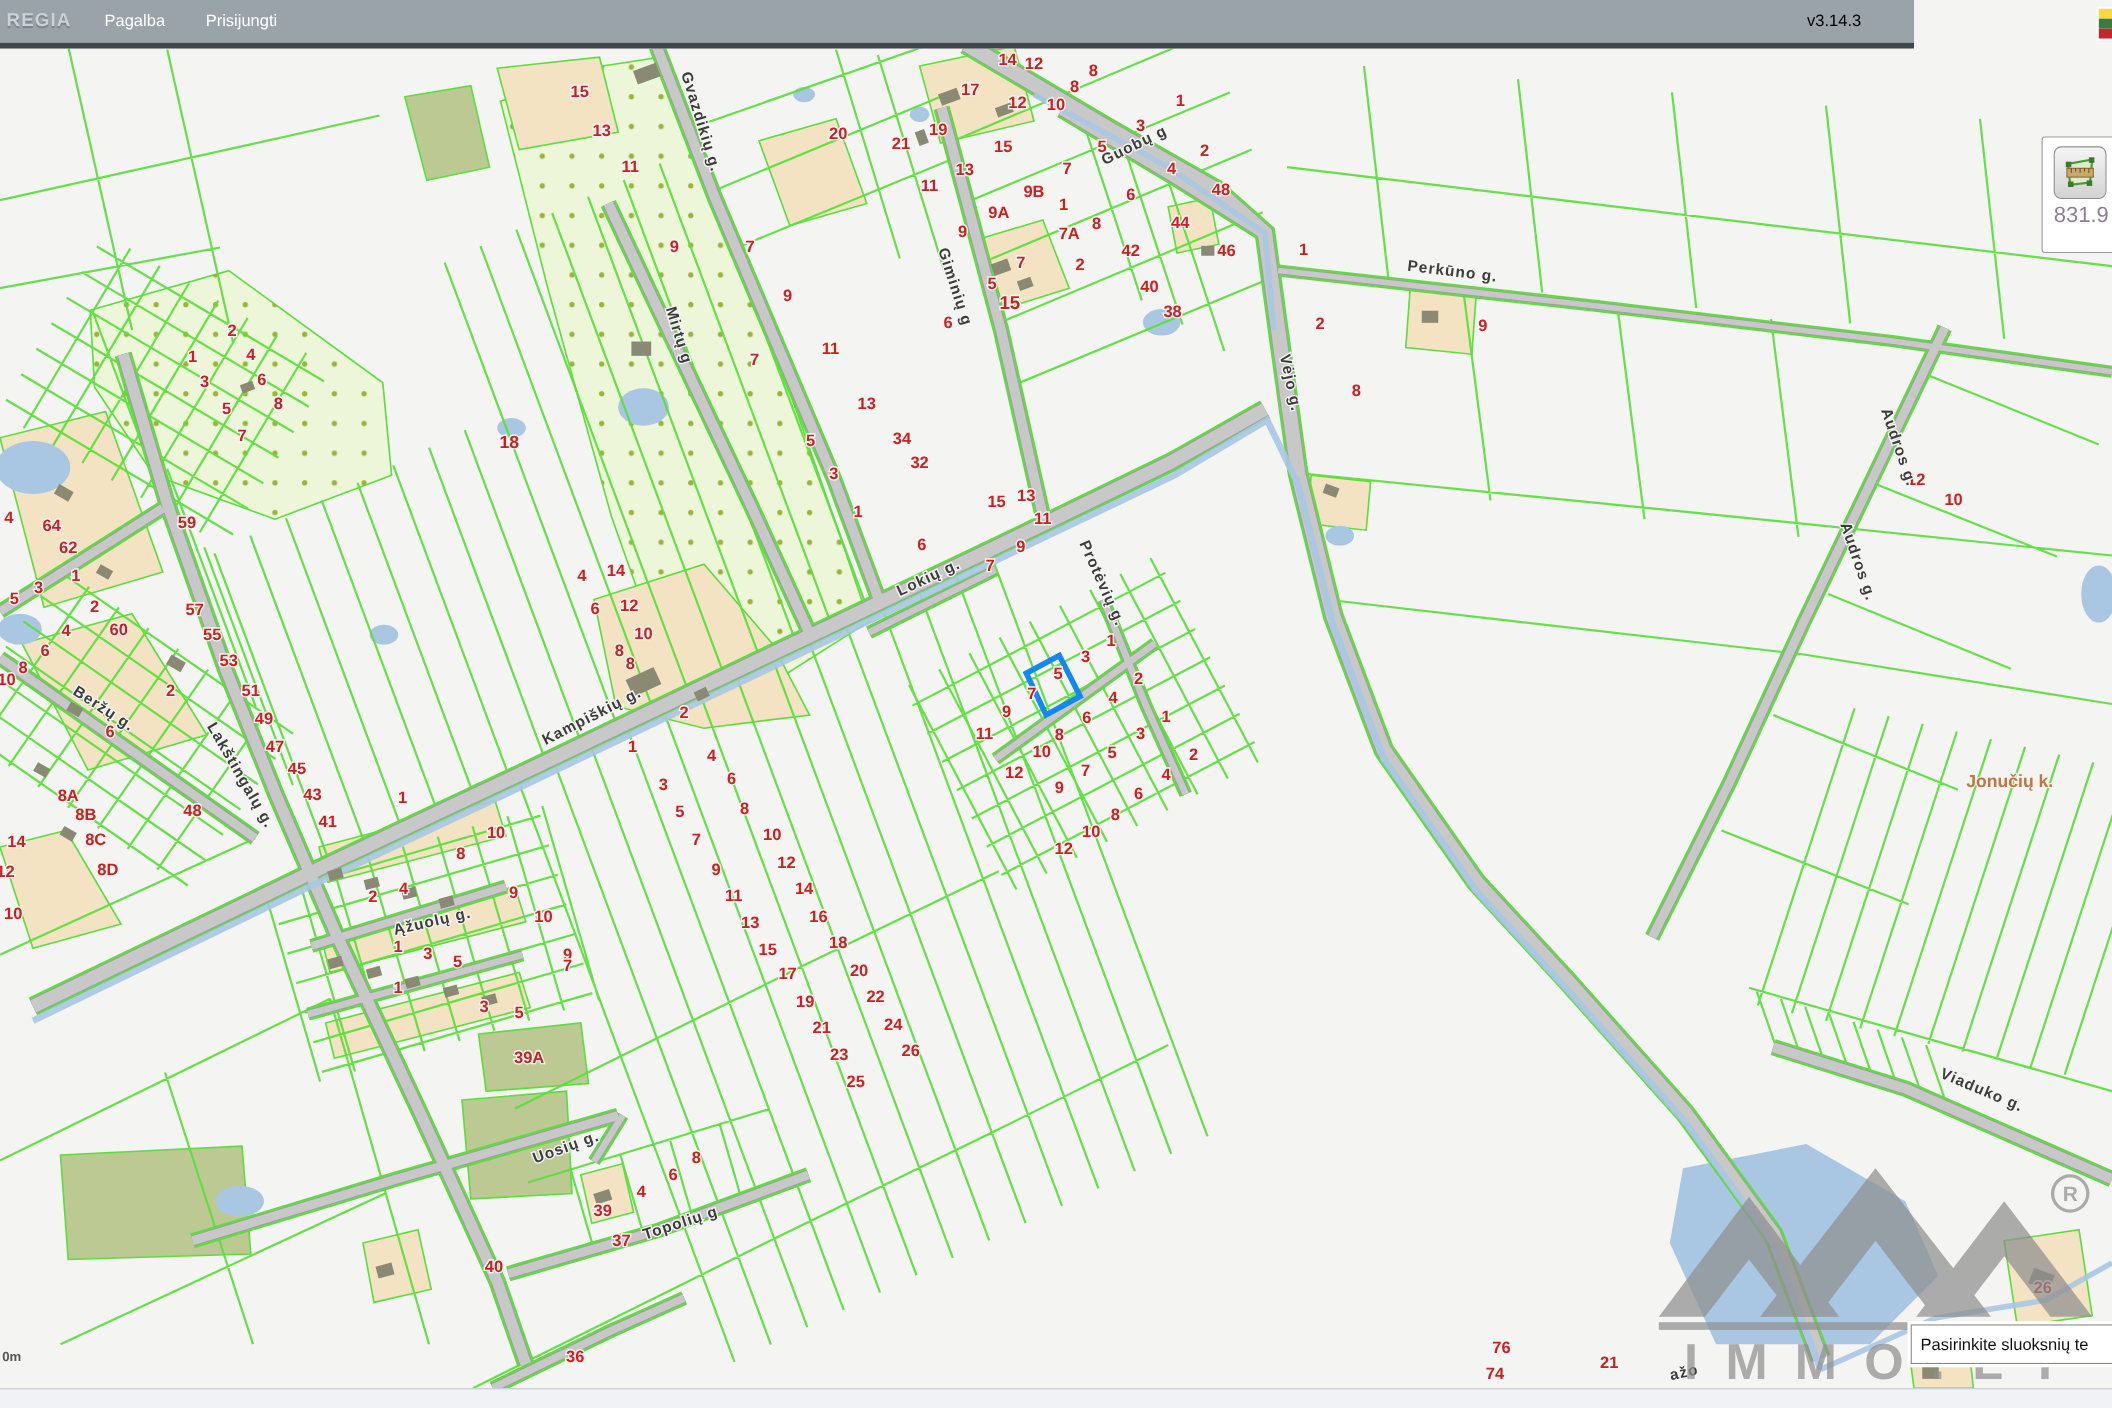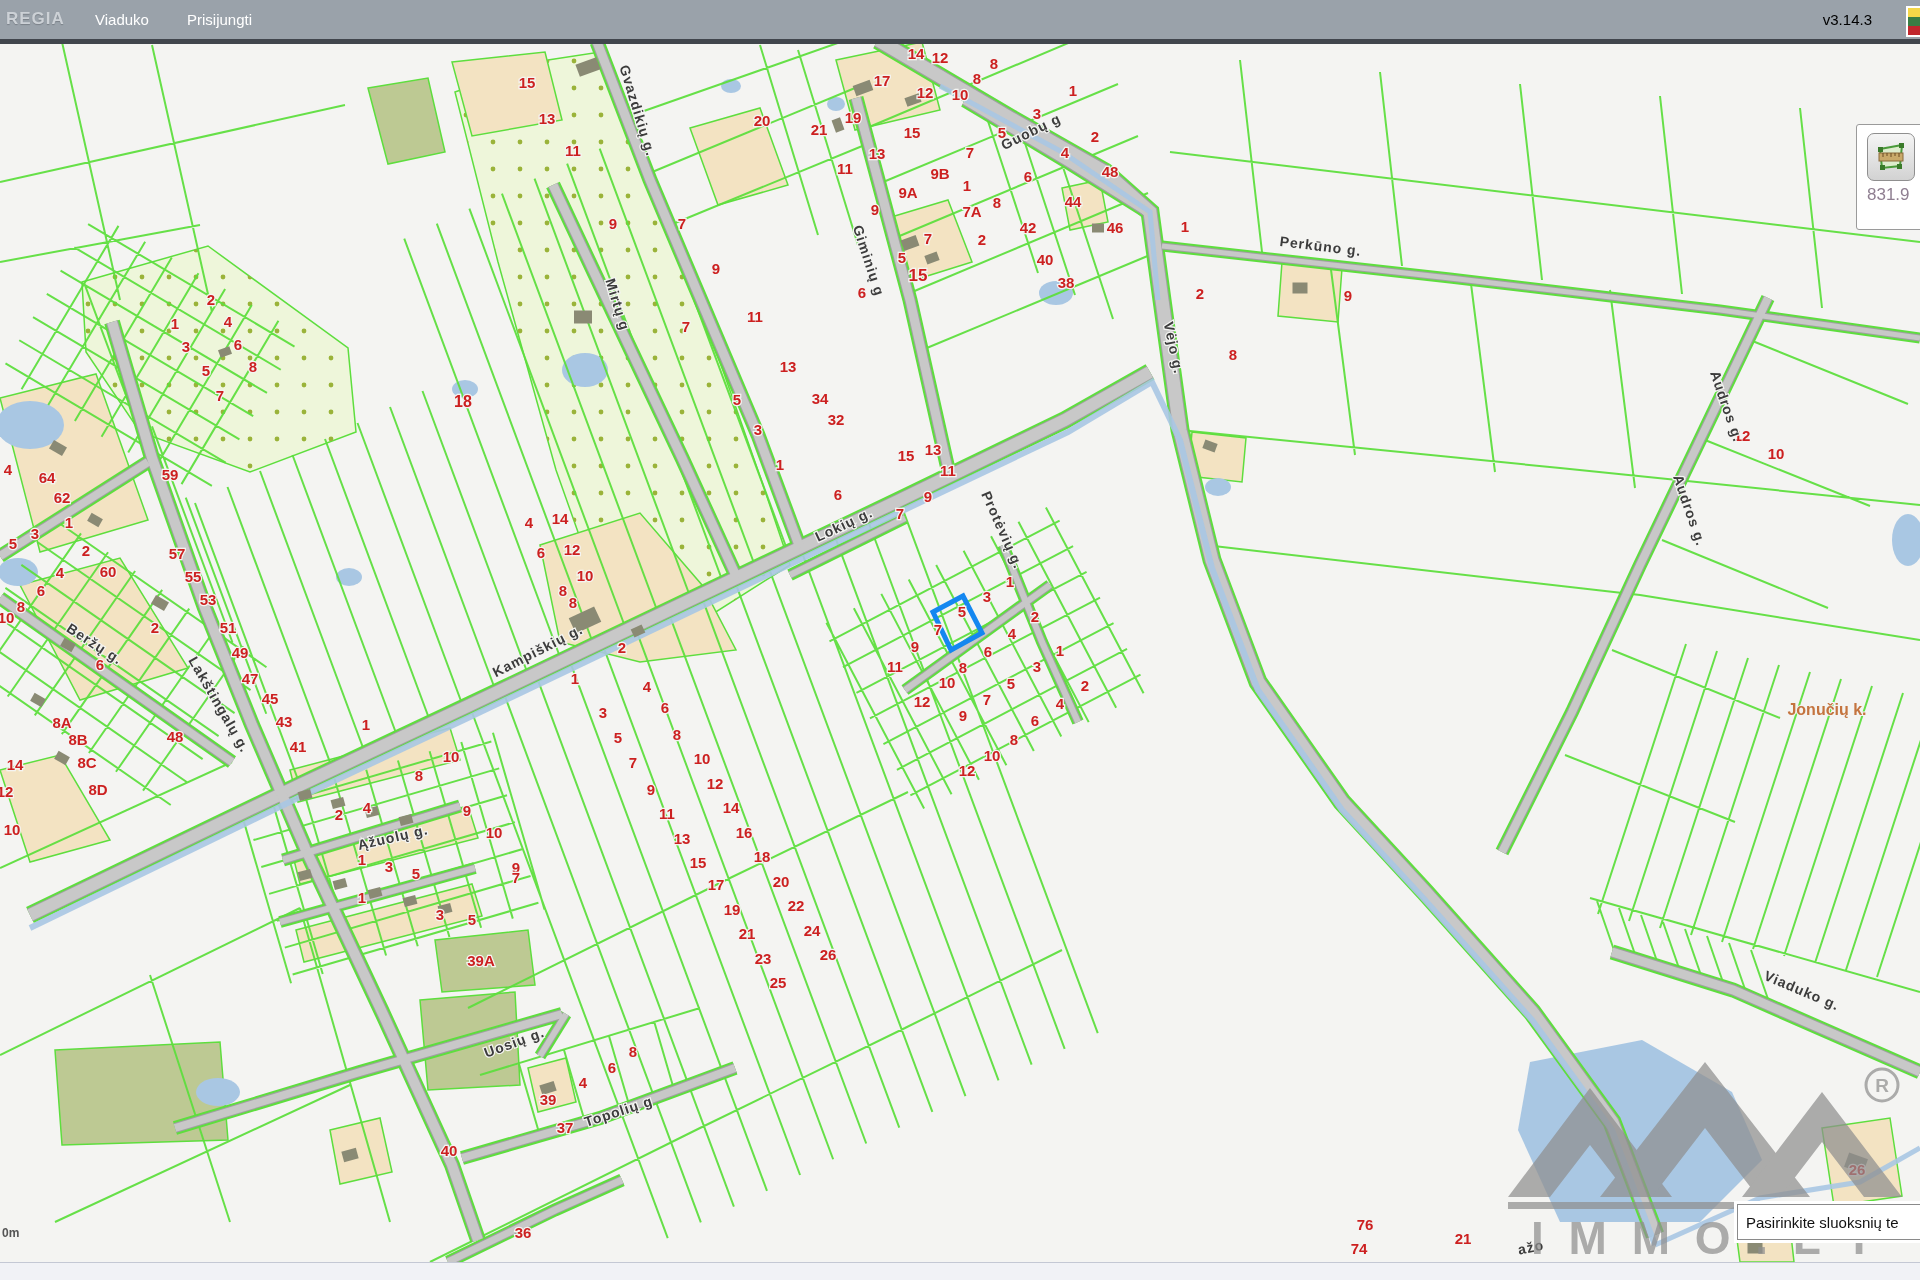--- a/index.html
+++ b/index.html
@@ -1,48 +1,48 @@
 <!DOCTYPE html>
 <html><head>
 <meta charset="utf-8">
 <style>
   html,body{margin:0;padding:0;width:1920px;height:1280px;overflow:hidden;
     font-family:"Liberation Sans","DejaVu Sans",sans-serif;background:#f4f4f2;}
-  #topbar{position:absolute;left:0;top:0;width:1920px;height:39px;background:#9aa2aa;
+  #topbar{position:absolute;left:0;top:0;width:1740px;height:39px;background:#9aa2aa;
     border-bottom:5px solid #41464d;z-index:30;}
   #brand{position:absolute;left:6px;top:9px;font-size:17px;font-weight:bold;
     color:#ccd1d6;letter-spacing:1px;text-shadow:0 1px 1px #7a8088;}
   .menu-item{position:absolute;top:11px;font-size:15px;color:#fff;text-decoration:none;cursor:pointer;}
   #menu-pagalba{left:95px;}
   #menu-prisijungti{left:187px;}
   #version{position:absolute;right:48px;top:11px;font-size:15px;color:#000000;}
   #flag{position:absolute;left:1906px;top:6px;width:18px;height:27px;border:2px solid #fff;
     display:flex;flex-direction:column;}
   #flag div{flex:1;}
   #mapwrap{position:absolute;left:0;top:44px;width:1920px;height:1218px;background:#f4f4f2;cursor:grab;}
   #map{position:absolute;left:0;top:0;}
   #measure-panel{position:absolute;left:1856px;top:124px;width:80px;height:106px;
     background:#fff;border:1px solid #9a9a9a;border-radius:3px;z-index:20;
     display:flex;flex-direction:column;align-items:flex-start;padding:8px 0 0 10px;box-sizing:border-box;}
   #measure-btn{width:46px;height:46px;border:1px solid #8f8f8f;border-radius:7px;
     background:linear-gradient(#f5f5f5,#d2d2d2);display:flex;align-items:center;justify-content:center;cursor:pointer;}
-  #measure-value{margin-top:4px;font-size:17px;color:#8f7f91;}
+  #measure-value{margin-top:4px;font-size:20px;color:#8f7f91;}
   #tooltip{position:absolute;left:1737px;top:1204px;width:190px;height:34px;background:#fff;
     border:1px solid #8a8a8a;box-shadow:0 0 0 3px #fff;z-index:20;display:flex;align-items:center;
     padding-left:8px;font-size:15px;color:#111;white-space:nowrap;overflow:hidden;}
   #scale-label{position:absolute;left:2px;top:1226px;font-size:12px;font-weight:bold;color:#555;z-index:20;}
   #bottombar{position:absolute;left:0;top:1262px;width:1920px;height:18px;background:#f1f2f6;
     border-top:1px solid #c4c8d4;z-index:25;}
 </style>
 </head>
 <body>
 
 <div id="topbar">
   <span id="brand">REGIA</span>
-  <a class="menu-item" id="menu-pagalba">Viaduko</a>
+  <a class="menu-item" id="menu-pagalba">Pagalba</a>
   <a class="menu-item" id="menu-prisijungti">Prisijungti</a>
   <span id="version">v3.14.3</span>
   <span id="flag">
     <div style="background:#f5d748"></div>
       <div style="background:#3a7d44"></div>
       <div style="background:#c1272d"></div>
   </span>
 </div>
 
 <div id="mapwrap">

